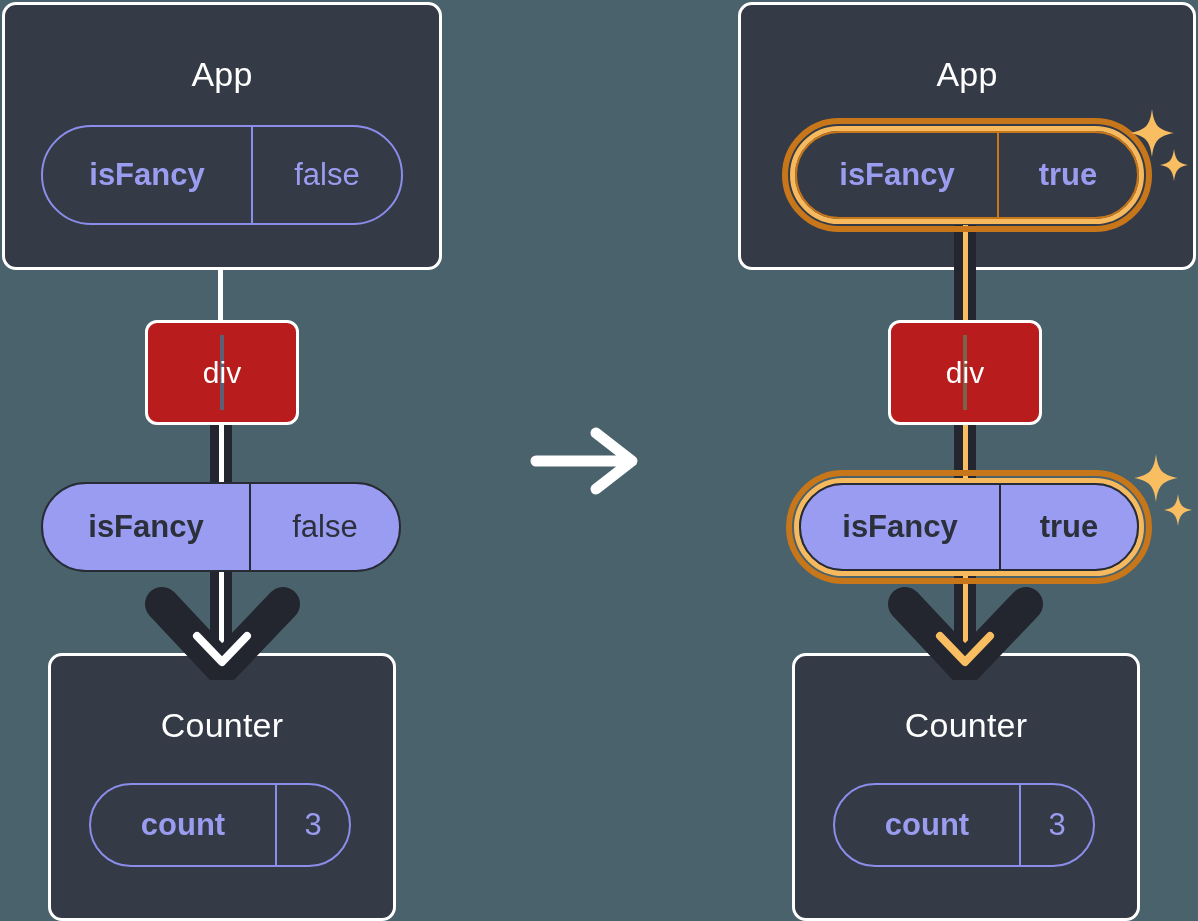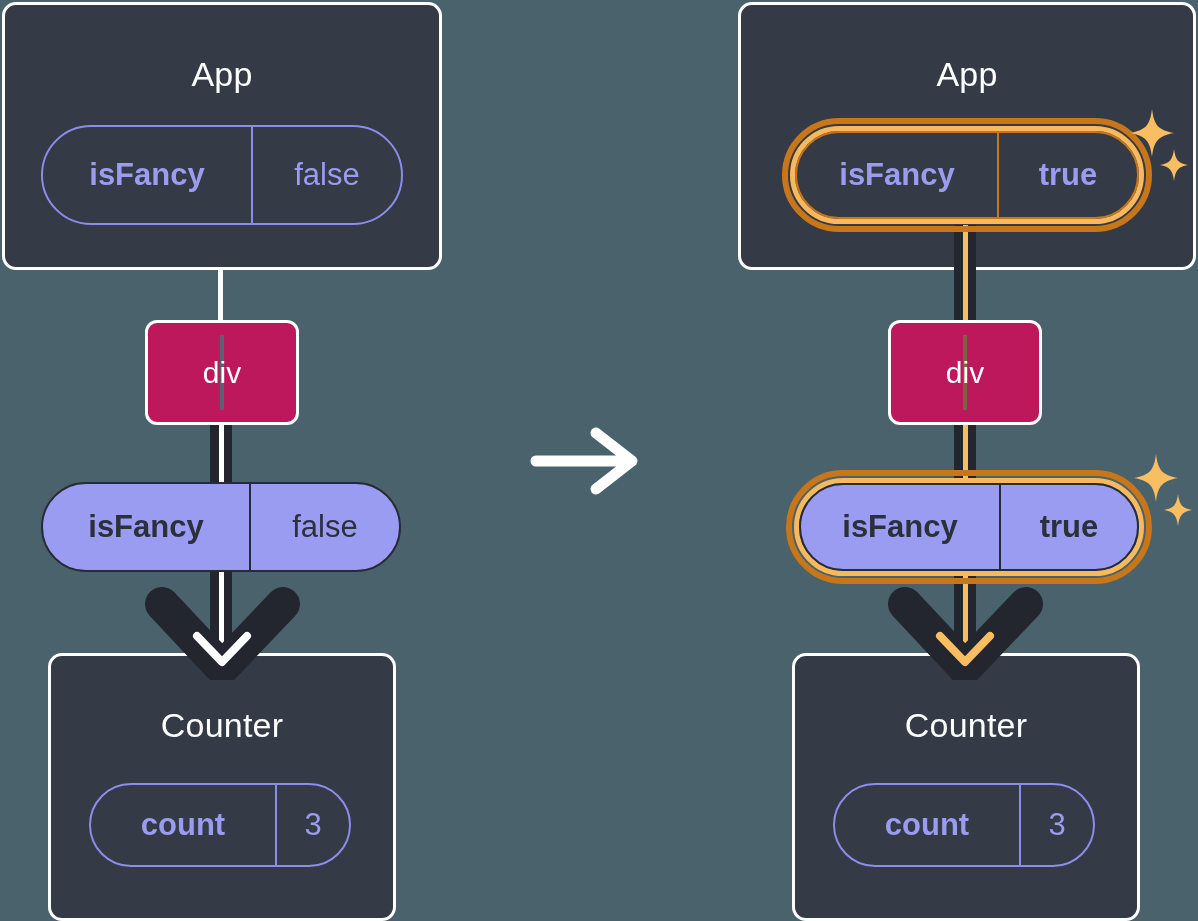--- a/index.html
+++ b/index.html
@@ -35,21 +35,21 @@
     left: 0; right: 0;
     text-align: center;
     color: #ffffff;
     font-size: 34px;
     font-weight: 400;
     letter-spacing: 0.2px;
     white-space: nowrap;
   }
   .div-box {
     position: absolute;
-    background: #be185d;
+    background: #b91c1c;
     border: 3px solid #ffffff;
     border-radius: 12px;
     box-sizing: border-box;
     display: flex;
     align-items: center;
     justify-content: center;
     color: #ffffff;
     font-size: 30px;
     z-index: 12;
   }

